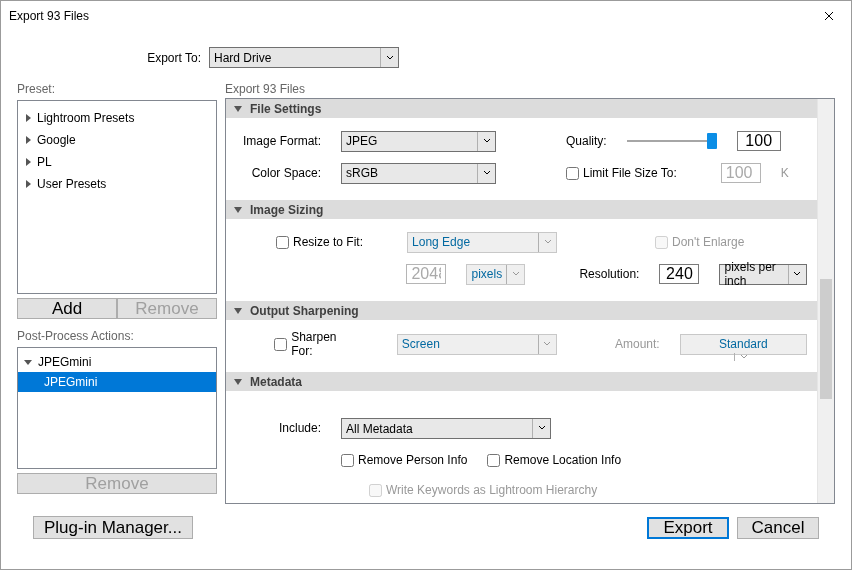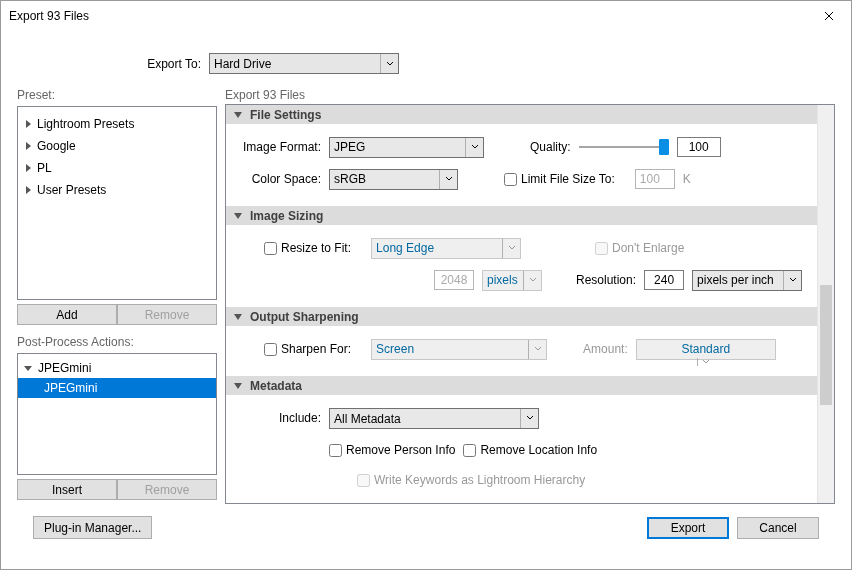--- a/index.html
+++ b/index.html
@@ -3,55 +3,55 @@
 <meta charset="utf-8">
 <style>
   * { box-sizing: border-box; }
   body { margin:0; font-family: "Segoe UI", Tahoma, Arial, sans-serif; font-size:12px; color:#000; background:#fff; }
   .window { width:852px; height:570px; border:1px solid #9b9b9b; display:flex; flex-direction:column; background:#fff; }
   .titlebar { display:flex; align-items:center; justify-content:space-between; height:30px; padding:0 0 0 8px; }
   .titlebar-title { font-size:12px; }
   .close-btn { width:45px; height:30px; display:flex; align-items:center; justify-content:center; cursor:default; }
   .close-btn svg { width:10px; height:10px; }
   .content { flex:1; padding:16px 16px 16px 16px; display:flex; flex-direction:column; gap:8px; }
-  .top-row { display:flex; align-items:center; gap:8px; padding-left:112px; margin-bottom:6px; margin-top:6px;}
+  .top-row { display:flex; align-items:center; gap:8px; padding-left:112px; margin-bottom:6px; }
   .top-row .lbl { width:72px; text-align:right; color:#000; }
   .select-ctl { display:inline-flex; align-items:center; border:1px solid #707070; background:#e6e6e6; height:21px; position:relative; }
   .select-ctl span.val { padding:2px 4px; flex:1; }
   .select-ctl .chev { width:18px; height:100%; border-left:1px solid #b0b0b0; display:flex; align-items:center; justify-content:center; }
   .select-ctl .chev svg { width:8px; height:8px; }
   .body-row { flex:1; display:flex; gap:8px; min-height:0; }
   .left-col { width:200px; display:flex; flex-direction:column; gap:4px; }
   .right-col { flex:1; display:flex; flex-direction:column; min-width:0; }
   .sec-label { color:#666; font-size:12px; }
   .listbox { border:1px solid #828790; background:#fff; overflow-y:auto; }
   .preset-tree { height:194px; padding:6px 0; }
   .tree-item { display:flex; align-items:center; gap:6px; padding:2px 8px; height:22px; }
   .tri { width:0;height:0; border-top:4px solid transparent; border-bottom:4px solid transparent; border-left:5px solid #555; display:inline-block; }
   .tri.down { border-left:4px solid transparent; border-right:4px solid transparent; border-top:5px solid #555; border-bottom:none; width:0;height:0; }
   .btn-row { display:flex; gap:0; }
-  .btn { background:#e1e1e1; border:1px solid #adadad; height:21px; display:inline-flex; align-items:center; justify-content:center; font-size:12px; padding:0 8px; cursor:default; }
+  .btn { background:#e1e1e1; border:1px solid #adadad; height:21px; display:inline-flex; align-items:center; justify-content:center; font-size:17px; padding:0 8px; cursor:default; }
   .btn.disabled { color:#a0a0a0; }
   .btn.half { flex:1; }
   .ppa-list { height:122px; padding:4px 0;}
   .ppa-head { display:flex; align-items:center; gap:6px; padding:3px 6px; }
   .ppa-item { padding:3px 6px 3px 26px; }
   .ppa-item.selected { background:#0078d7; color:#fff; }
   .main-panel-label { color:#666; margin-bottom:2px; }
   .main-panel { flex:1; border:1px solid #828790; display:flex; min-height:0; }
   .scroll-area { flex:1; overflow:hidden; background:#fff; }
   .vbar { width:17px; background:#f0f0f0; border-left:1px solid #e5e5e5; position:relative; }
   .vbar-thumb { position:absolute; left:2px; right:2px; background:#cdcdcd; }
   .section-header { background:#dcdcdc; height:19px; display:flex; align-items:center; gap:8px; padding:0 8px; font-weight:bold; color:#404040;}
   .section-header .toggle { width:0;height:0; border-left:4px solid transparent; border-right:4px solid transparent; border-top:6px solid #555; }
   .section-body { padding:10px 10px 14px 10px; }
-  .row { display:flex; align-items:center; gap:8px; min-height:26px; }
+  .row { display:flex; align-items:center; gap:20px; min-height:26px; }
   .field-label { text-align:right; width:85px; color:#000; }
   .field-label.disabled { color:#999; }
-  .textbox { border:1px solid #7a7a7a; background:#fff; height:20px; padding:1px 4px; font-size:12px; font-family:inherit; }
+  .textbox { border:1px solid #7a7a7a; background:#fff; height:20px; padding:1px 4px; font-size:16px; font-family:inherit; }
   .textbox.center { text-align:center; }
   .textbox.disabled { background:#fff; color:#aaa; border-color:#b5b5b5;}
   .chk { display:inline-flex; align-items:center; gap:4px; }
   .chk input { margin:0; }
   .chk.disabled { color:#999;padding-left:28px; }
   .slider-track { height:2px; background:#a6a6a6; position:relative; flex:1; }
   .slider-thumb { position:absolute; top:-7px; width:10px; height:16px; background:#0b8ee6; border-radius:1px; }
   .sel.disabled span.val { color:#0369a1; }
   .sel.disabled { background:#efefef; border-color:#c8c8c8;}
   .footer { display:flex; justify-content:space-between; align-items:center; padding:4px 16px 14px 16px; gap:8px;}
@@ -117,21 +117,20 @@
         <div class="listbox ppa-list">
           <div class="ppa-head">
             <span class="tri down"></span>
             <span>JPEGmini</span>
           </div>
           <div class="ppa-item selected">
             <span>JPEGmini</span>
           </div>
         </div>
         <div class="btn-row">
-          <div class="btn half">Insert</div>
           <div class="btn half disabled">Remove</div>
         </div>
       </div>
 
       <div class="right-col">
         <div class="main-panel-label">Export 93 Files</div>
         <div class="main-panel">
           <div class="scroll-area">
 
             <div class="section-header">
@@ -153,21 +152,21 @@
                 <span>Quality:</span>
                 <div style="width:90px;display:flex;align-items:center;">
                   <div class="slider-track">
                     <div class="slider-thumb" style="left:calc(100% - 10px);"></div>
                   </div>
                 </div>
                 <input class="textbox center" style="width: 44px;" value="100">
               </div>
               <div class="row" style="margin-top:6px;">
                 <span class="field-label">Color Space:</span>
-                <div class="select-ctl" style="width:129px;background:#e8e8e8;">
+                <div class="select-ctl" style="width:155px;background:#e8e8e8;">
                   <span class="val">sRGB</span>
                   <span class="chev">
                       <svg viewBox="0 0 8 8">
                         <path d="M1 2 L4 5 L7 2" stroke="#000" fill="none"></path>
                       </svg>
                     </span>
                 </div>
                 <span style="width:30px;"></span>
                 <label class="chk">
                   <input type="checkbox" style="">
@@ -260,21 +259,21 @@
                       </svg>
                     </span>
                 </div>
               </div>
             </div>
 
             <div class="section-header">
               <span class="toggle"></span>
               <span>Metadata</span>
             </div>
-            <div class="section-body" style="padding-bottom:0;">
+            <div class="section-body" style="padding-bottom:0;margin-top:14px;">
               <div class="row">
                 <span class="field-label">Include:</span>
                 <div class="select-ctl" style="width:210px;background:#e8e8e8;align-items:flex-end;">
                   <span class="val">All Metadata</span>
                   <span class="chev">
                       <svg viewBox="0 0 8 8">
                         <path d="M1 2 L4 5 L7 2" stroke="#000" fill="none"></path>
                       </svg>
                     </span>
                 </div>

